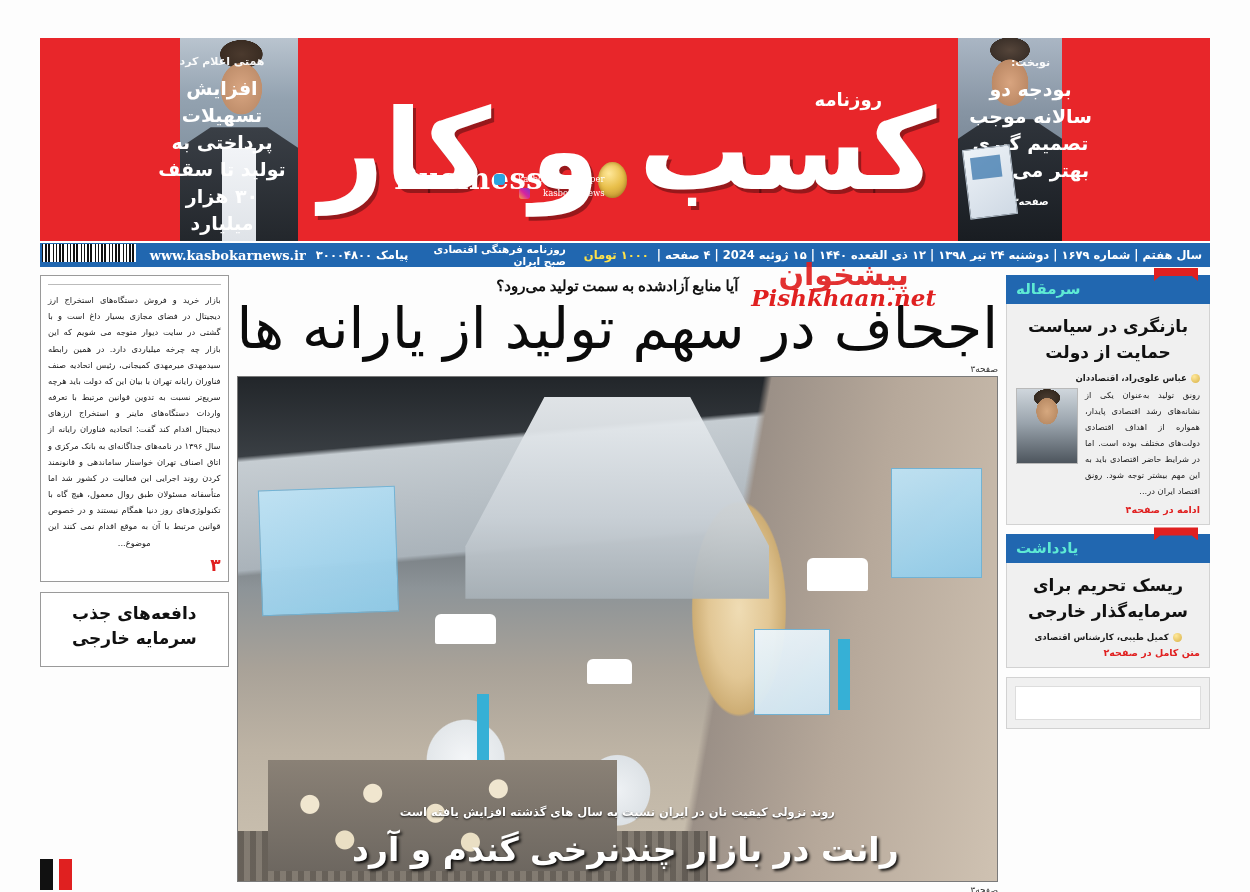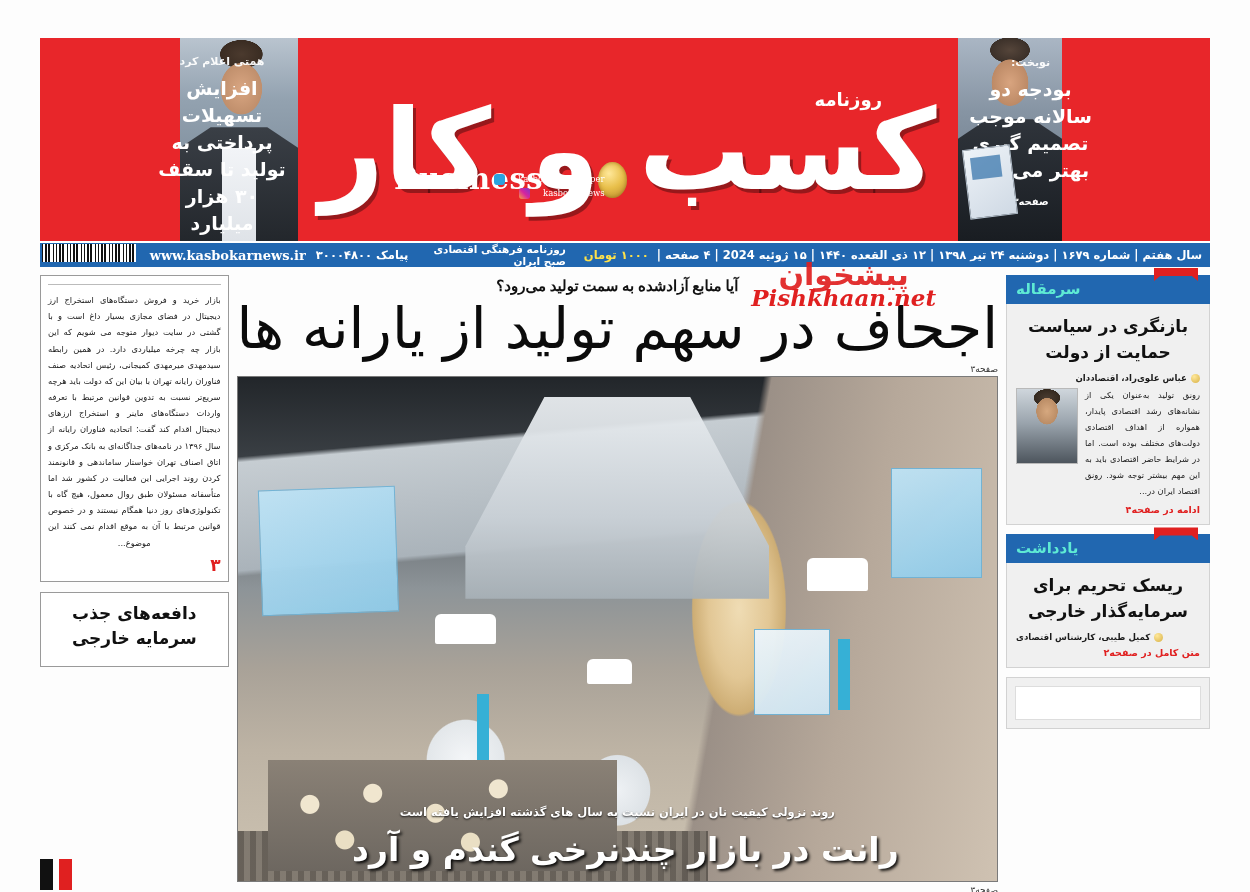--- a/index.html
+++ b/index.html
@@ -411,21 +411,21 @@
         </div>
       </div>
 
       <div>
         <div class="sec-head">
           <span class="tab"></span>
           <span>یادداشت</span>
         </div>
         <div class="rbox">
           <div class="rbox-title">ریسک تحریم برای سرمایه‌گذار خارجی</div>
-          <div class="byline" style="justify-content:flex-end">
+          <div class="byline" style="justify-content:center">
             <span class="dot"></span>
             <span>کمیل طیبی، کارشناس اقتصادی</span>
           </div>
           <div class="cont-link">متن کامل در صفحه۲</div>
         </div>
       </div>
 
       <div class="plain-box">
         <div class="plain-inner">
           

